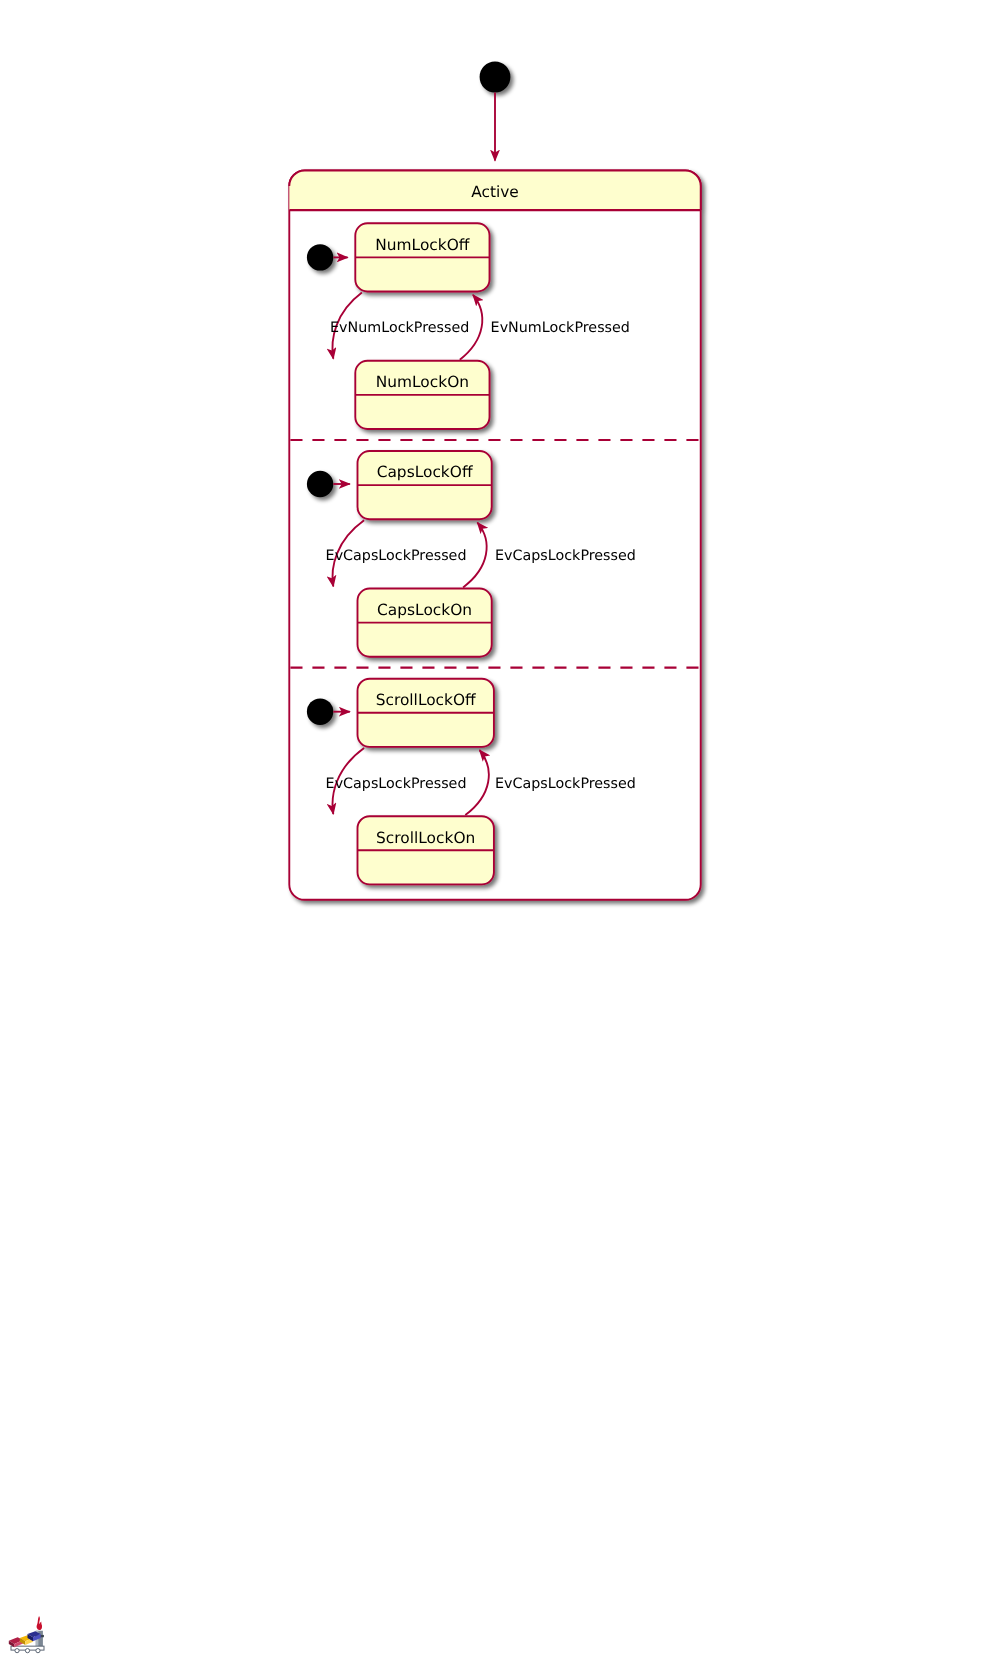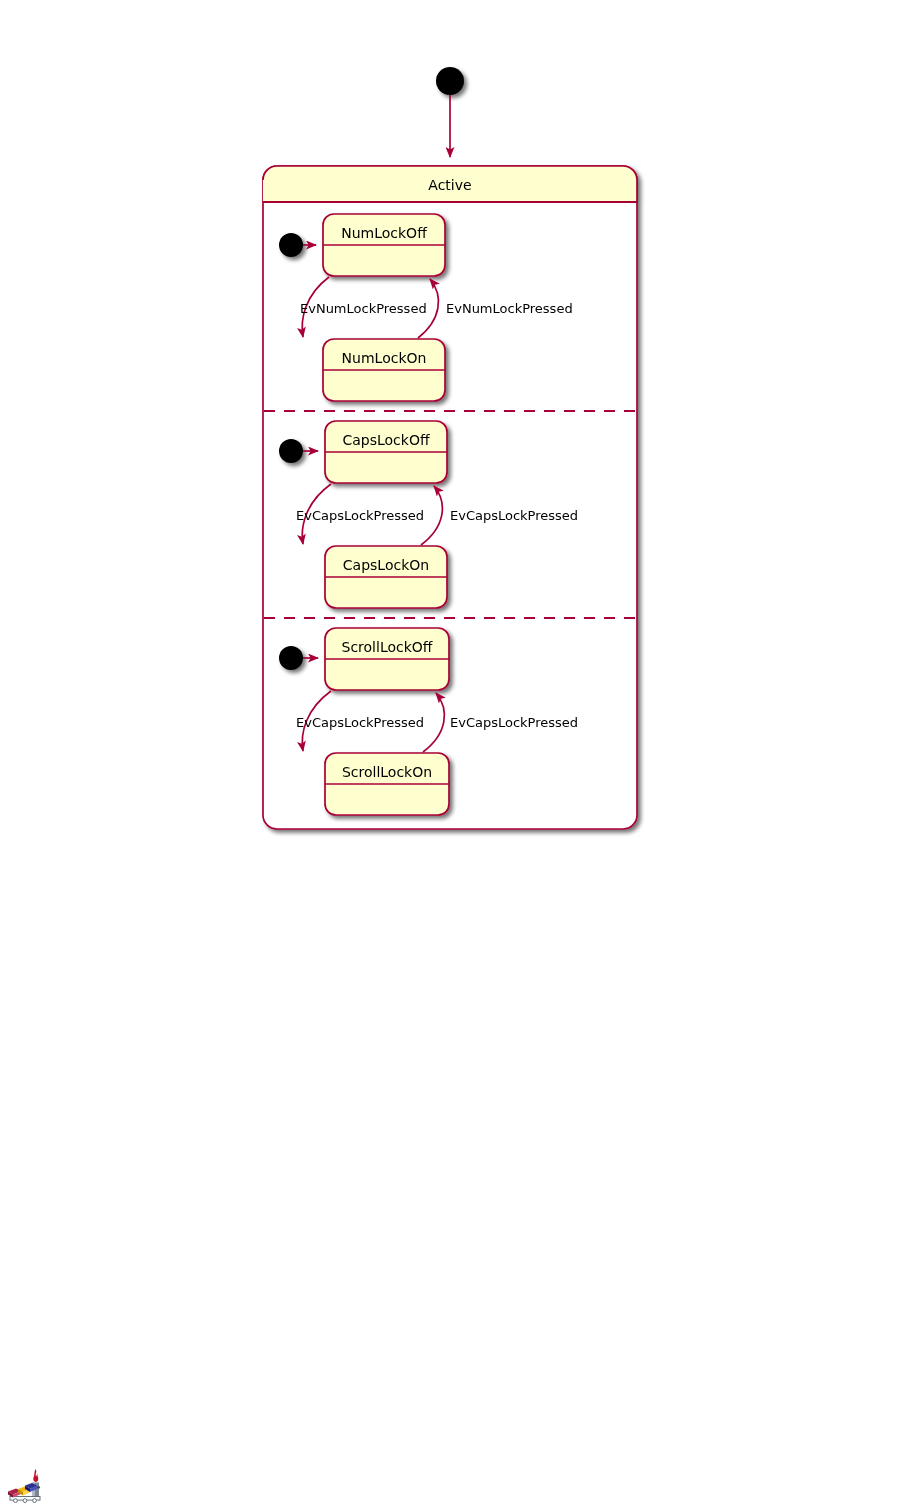--- a/index.html
+++ b/index.html
@@ -11,21 +11,21 @@
   body {
     width: 908px;
     height: 1510px;
     position: relative;
     overflow: hidden;
     font-family: "DejaVu Sans", sans-serif;
   }
   #diagram-root {
     position: absolute;
     left: 0;
-    top: 11px;
+    top: 0;
     width: 908px;
     height: 1200px;
   }
   svg { display: block; }
 
   .state-label {
     font-family: "DejaVu Sans", sans-serif;
     font-size: 14px;
     fill: #000000;
   }

